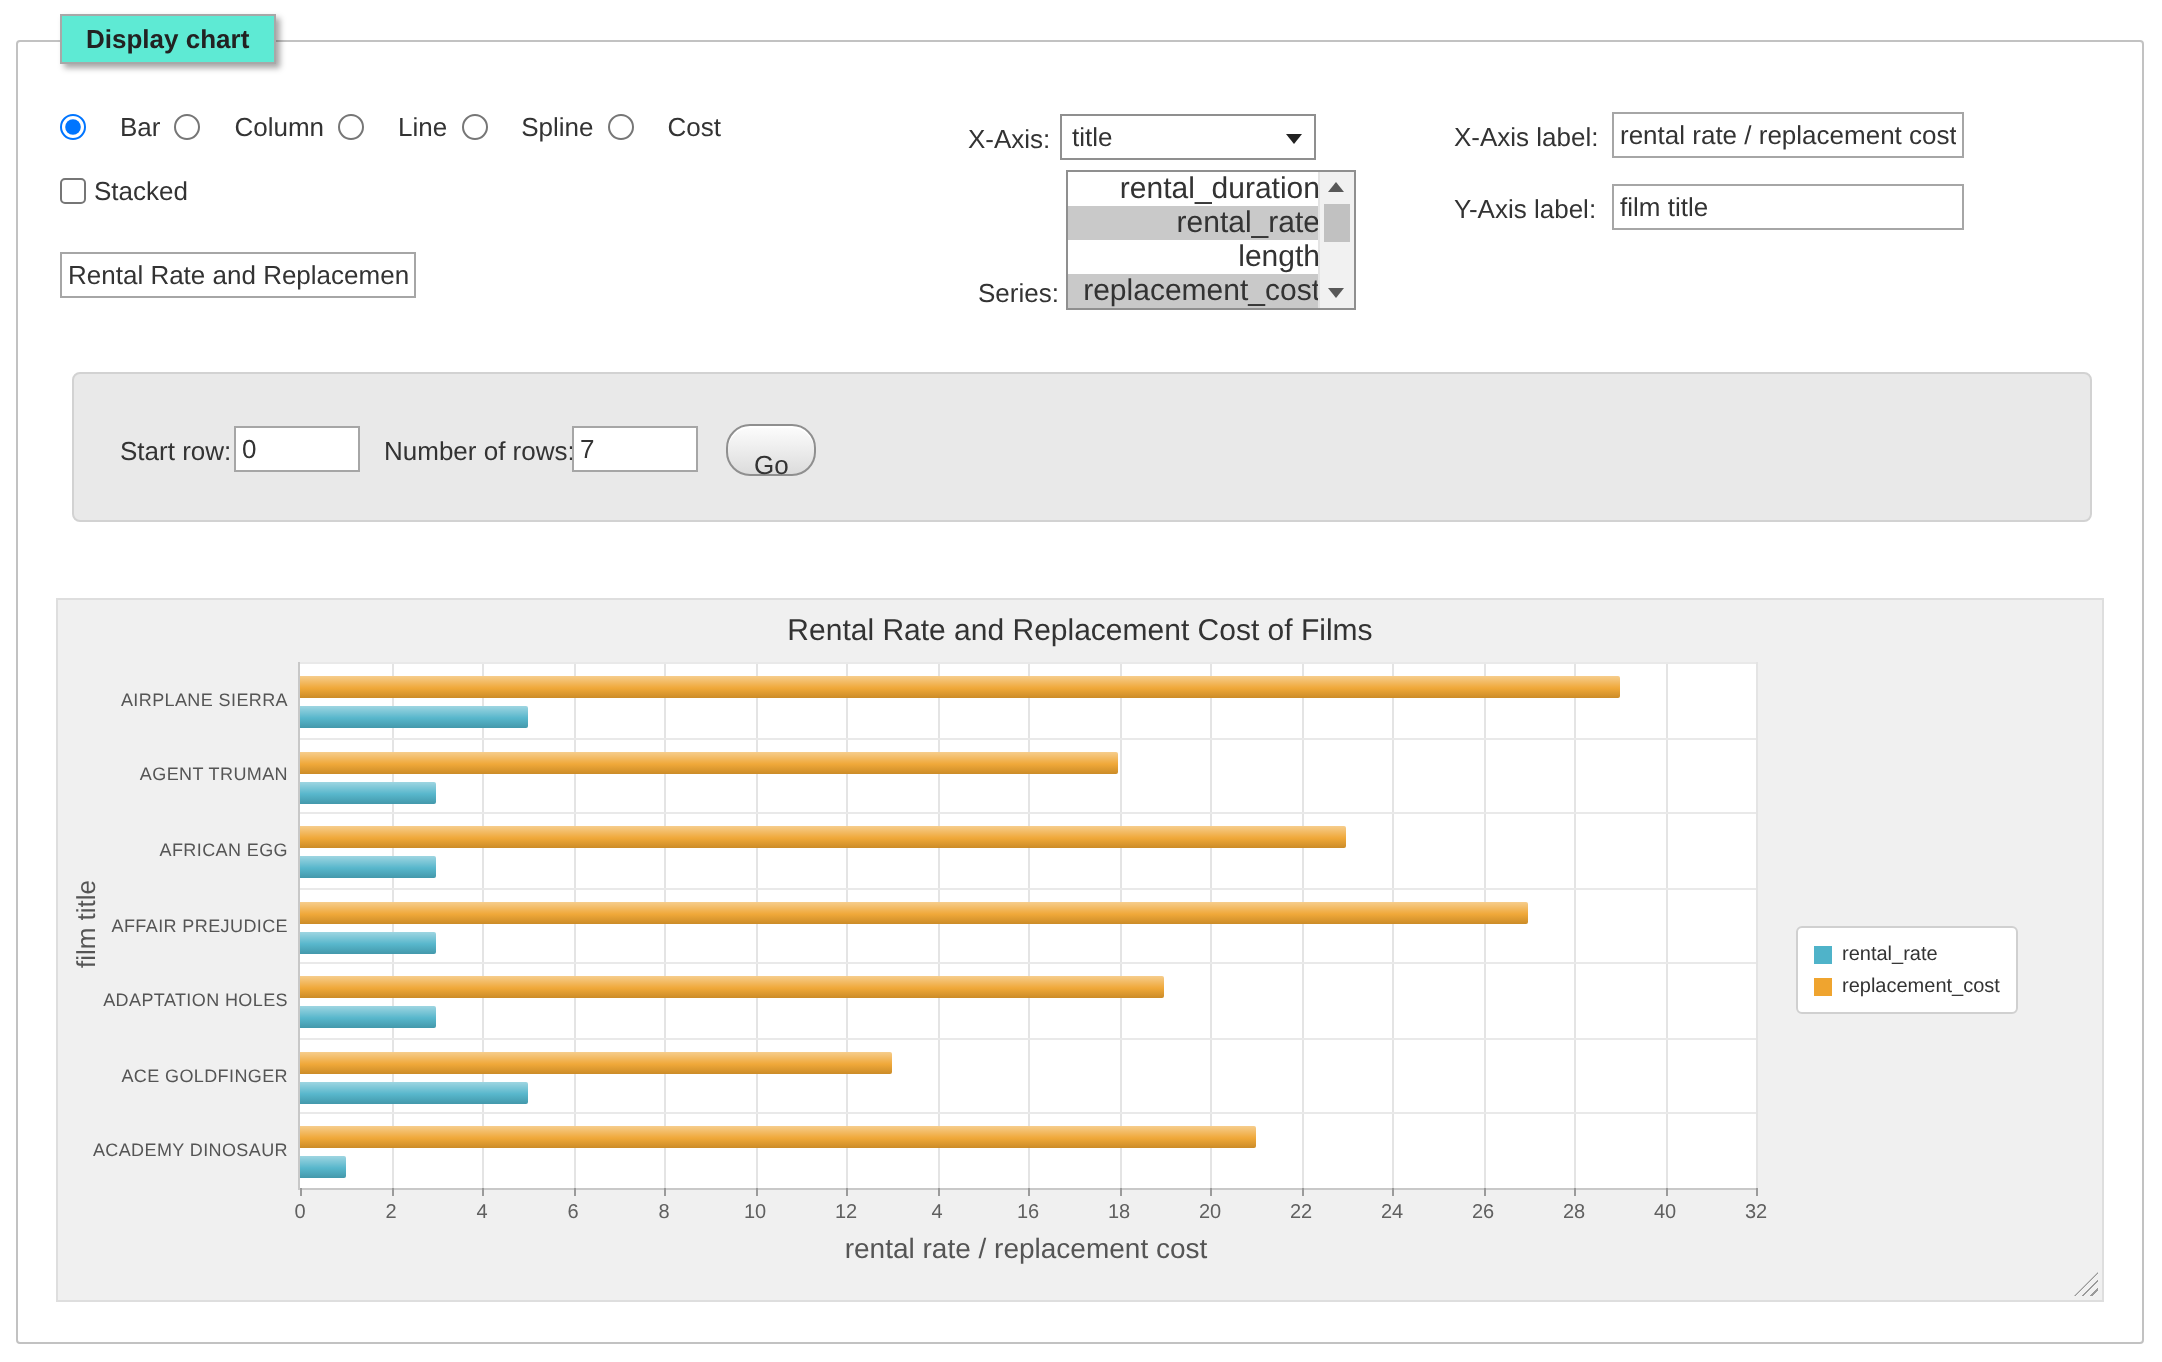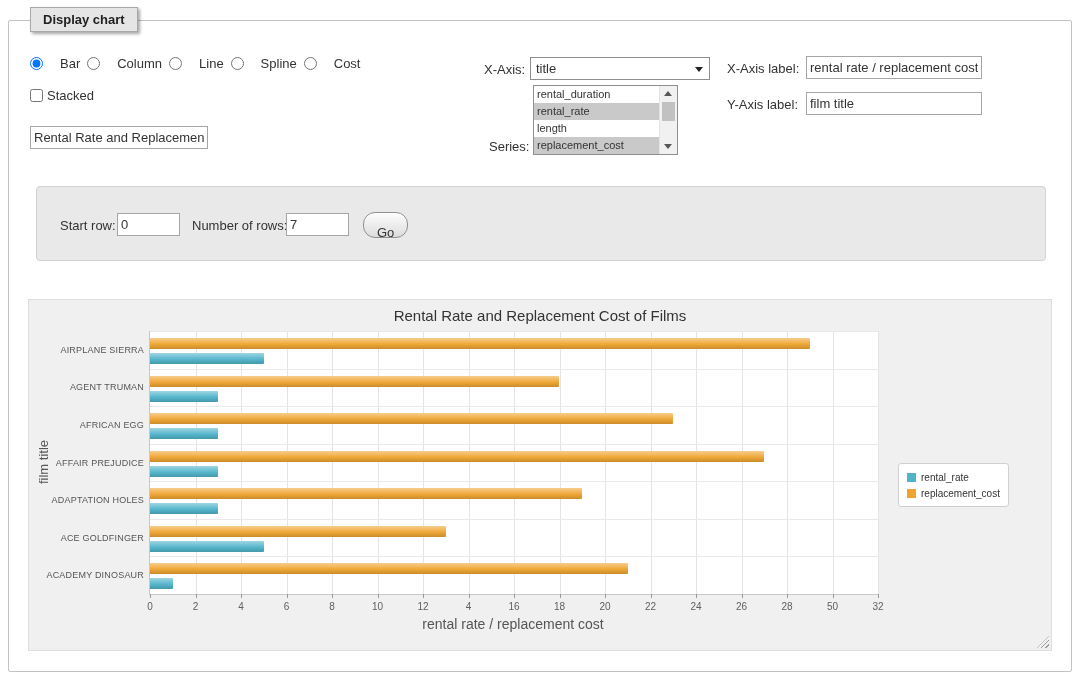--- a/index.html
+++ b/index.html
@@ -5,21 +5,21 @@
   html,body { margin:0; padding:0; background:#fff; }
   .page {
     position:relative; width:1081px; height:681px; overflow:hidden;
     font-family:"Liberation Sans", sans-serif; font-size:13px; color:#333; background:#fff;
   }
   .fieldset-border {
     position:absolute; left:8px; top:20px; width:1062px; height:650px;
     border:1px solid #c2c2c2; border-radius:2px;
   }
   .legend-box {
-    position:absolute; left:30px; top:7px; background:#e5e5e5; border:1px solid #a8a8a8;
+    position:absolute; left:30px; top:7px; background:#5eead4; border:1px solid #a8a8a8;
     padding:4px 12px; font-weight:bold; font-size:13px; color:#222;
     box-shadow:2px 2px 3px rgba(0,0,0,0.35); z-index:3;
   }
   .radio-group { position:absolute; left:30px; top:56px; display:flex; align-items:center; gap:7px; }
   .radio-opt { display:flex; align-items:center; gap:17px; cursor:default; }
   .radio-opt input { margin:0; }
   .stacked-row { position:absolute; left:30px; top:88px; display:flex; align-items:center; gap:4px; }
   .stacked-row input { margin:0; }
 
   input[type="text"] {
@@ -30,35 +30,35 @@
 
   .field-label { position:absolute; white-space:nowrap; }
   .xaxis-label-text { left:484px; top:62px; }
   .series-label-text { left:489px; top:139px; }
   .xlabel-field-label { left:727px; top:61px; }
   .ylabel-field-label { left:727px; top:97px; }
   .xlabel-input { position:absolute; left:806px; top:56px; width:168px; }
   .ylabel-input { position:absolute; left:806px; top:92px; width:168px; }
 
   .fake-select {
-    position:absolute; left:530px; top:57px; width:180px; height:23px;
+    position:absolute; left:530px; top:57px; width:128px; height:23px;
     border:1px solid #8f8f8f; background:#fff; box-sizing:border-box;
   }
   .fake-select .sel-text { position:absolute; left:5px; top:3px; }
   .sel-arrow {
     position:absolute; right:6px; top:9px; width:0; height:0;
     border-left:4px solid transparent; border-right:4px solid transparent; border-top:5px solid #222;
   }
 
   .multiselect {
     position:absolute; left:533px; top:85px; width:145px; height:70px;
     border:1px solid #8f8f8f; background:#fff; box-sizing:border-box; overflow:hidden;
   }
   .ms-options { position:absolute; left:0; top:0; right:17px; bottom:0; overflow:hidden; }
-  .ms-option { height:17px; line-height:17px; padding-left:3px; white-space:nowrap; font-size:11px; }
+  .ms-option { height:17px; line-height:17px; padding-left:3px; white-space:nowrap; font-size:15px;text-align:right; }
   .ms-option.selected { background:#c9c9c9; }
   .ms-sb { position:absolute; top:0; right:0; bottom:0; width:17px; background:#f1f1f1; border-left:1px solid #e3e3e3; }
   .ms-sb-btn { position:absolute; left:0; width:16px; height:15px; background:#f1f1f1; }
   .ms-sb-btn.up { top:0; }
   .ms-sb-btn.down { bottom:0; }
   .tri-up { position:absolute; left:4px; top:5px; width:0; height:0; border-left:4px solid transparent; border-right:4px solid transparent; border-bottom:5px solid #585858; }
   .tri-down { position:absolute; left:4px; top:5px; width:0; height:0; border-left:4px solid transparent; border-right:4px solid transparent; border-top:5px solid #585858; }
   .ms-sb-thumb { position:absolute; left:2px; right:2px; top:16px; height:19px; background:#c1c1c1; }
 
   .rows-panel {
@@ -234,21 +234,21 @@
         <div class="tick" style="left: 75%;"></div>
         <div class="tick-label" style="left: 75%;">24</div>
         <div class="gl-v" style="left: 81.25%;"></div>
         <div class="tick" style="left: 81.25%;"></div>
         <div class="tick-label" style="left: 81.25%;">26</div>
         <div class="gl-v" style="left: 87.5%;"></div>
         <div class="tick" style="left: 87.5%;"></div>
         <div class="tick-label" style="left: 87.5%;">28</div>
         <div class="gl-v" style="left: 93.75%;"></div>
         <div class="tick" style="left: 93.75%;"></div>
-        <div class="tick-label" style="left: 93.75%;">50</div>
+        <div class="tick-label" style="left: 93.75%;">40</div>
         <div class="gl-v" style="left: 100%;"></div>
         <div class="tick" style="left: 100%;"></div>
         <div class="tick-label" style="left: 100%;">32</div>
         <div class="gl-h" style="top: 0%;"></div>
         <div class="cat-label" style="top: 7.14286%;">AIRPLANE SIERRA</div>
         <div class="bar" style="top: calc(0% + 7px); width: 90.5938%; background-color: rgb(239, 164, 47); background-image: linear-gradient(rgba(255, 255, 255, 0.45), rgba(255, 255, 255, 0.05) 55%, rgba(0, 0, 0, 0.15));"></div>
         <div class="bar" style="top: calc(0% + 22px); width: 15.5938%; background-color: rgb(79, 179, 201); background-image: linear-gradient(rgba(255, 255, 255, 0.45), rgba(255, 255, 255, 0.05) 55%, rgba(0, 0, 0, 0.15));"></div>
         <div class="gl-h" style="top: 14.2857%;"></div>
         <div class="cat-label" style="top: 21.4286%;">AGENT TRUMAN</div>
         <div class="bar" style="top: calc(14.2857% + 7px); width: 56.2187%; background-color: rgb(239, 164, 47); background-image: linear-gradient(rgba(255, 255, 255, 0.45), rgba(255, 255, 255, 0.05) 55%, rgba(0, 0, 0, 0.15));"></div>

